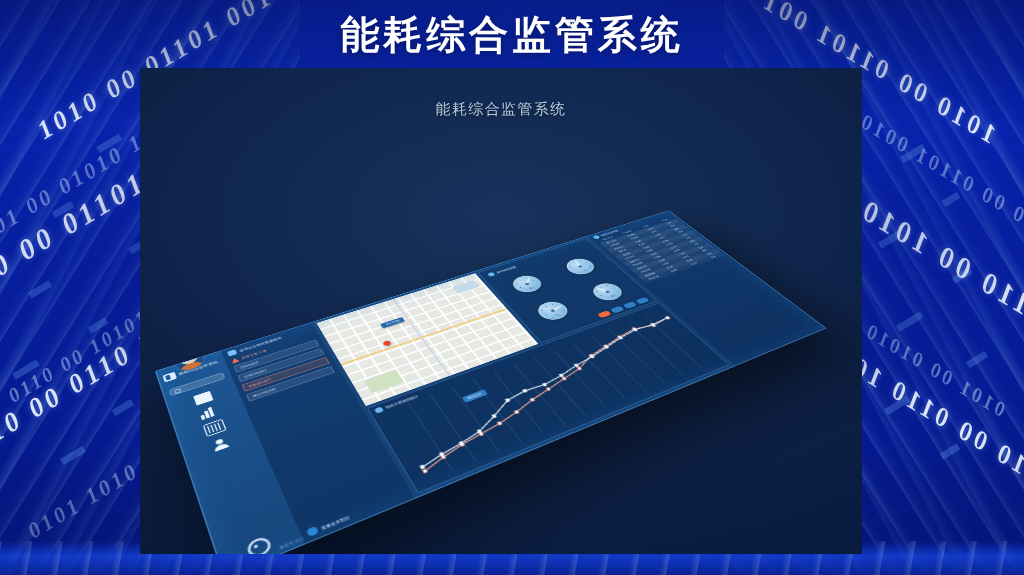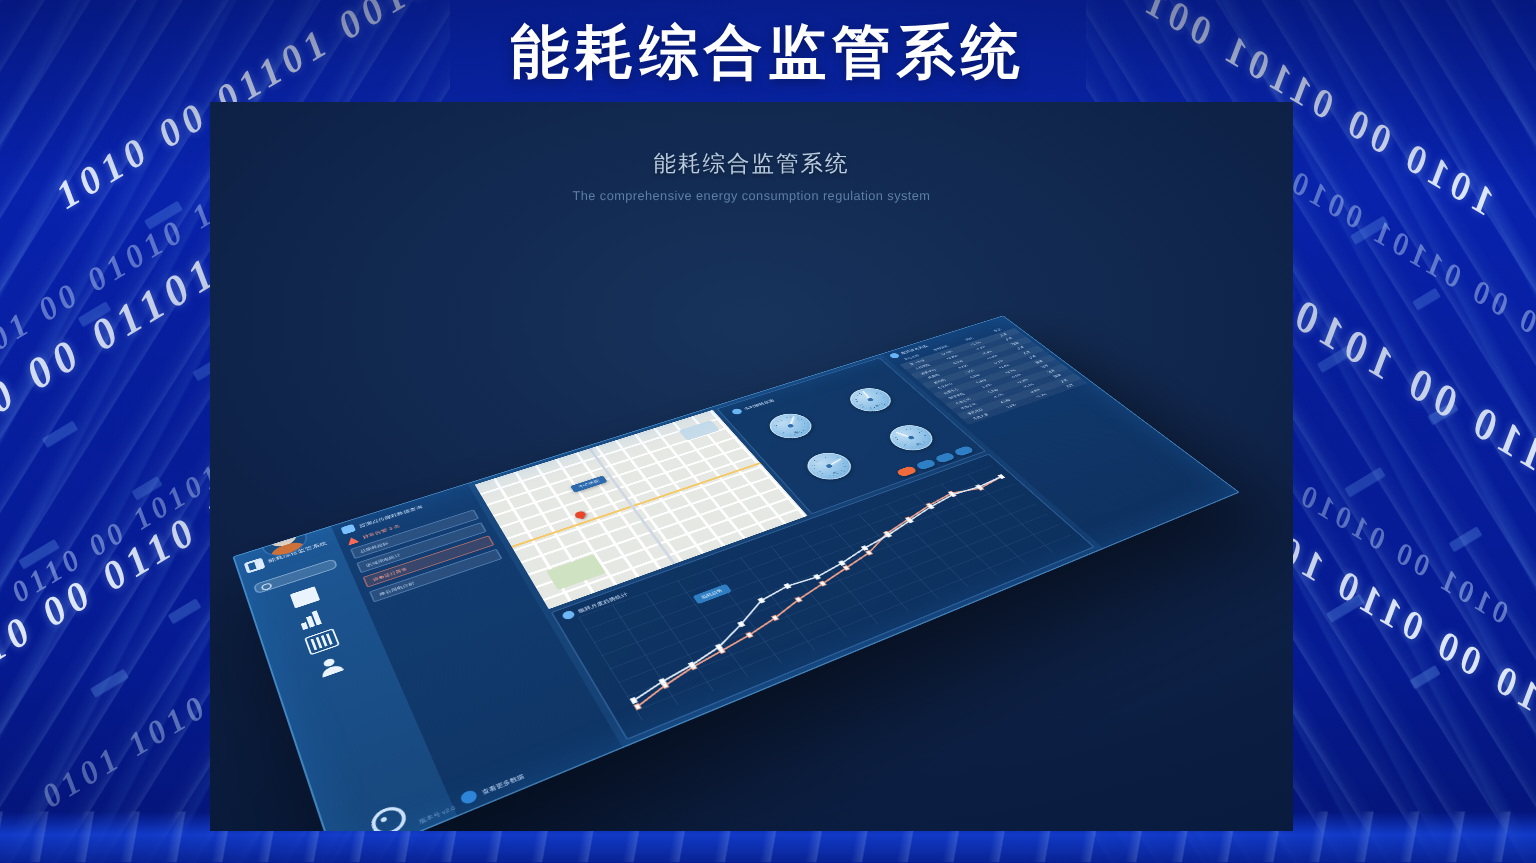--- a/index.html
+++ b/index.html
@@ -298,21 +298,20 @@
   <div class="bg-vignette"></div>
   <div class="bottom-band"></div>
   <div class="bottom-streaks"></div>
 
   <div class="title">能耗综合监管系统</div>
 
   <div class="stage">
 
     <div class="stage-head">
       <div class="stage-title">能耗综合监管系统</div>
-      <div class="stage-sub">The comprehensive energy consumption regulation system</div>
     </div>
 
     <div class="mock-wrap">
       <div class="mock">
 
         <div class="m-side">
           <div class="m-avatar"></div>
           <div class="m-logo">
             <div class="m-logo-mark"></div>
             <div class="m-logo-txt">能耗综合监管系统</div>

